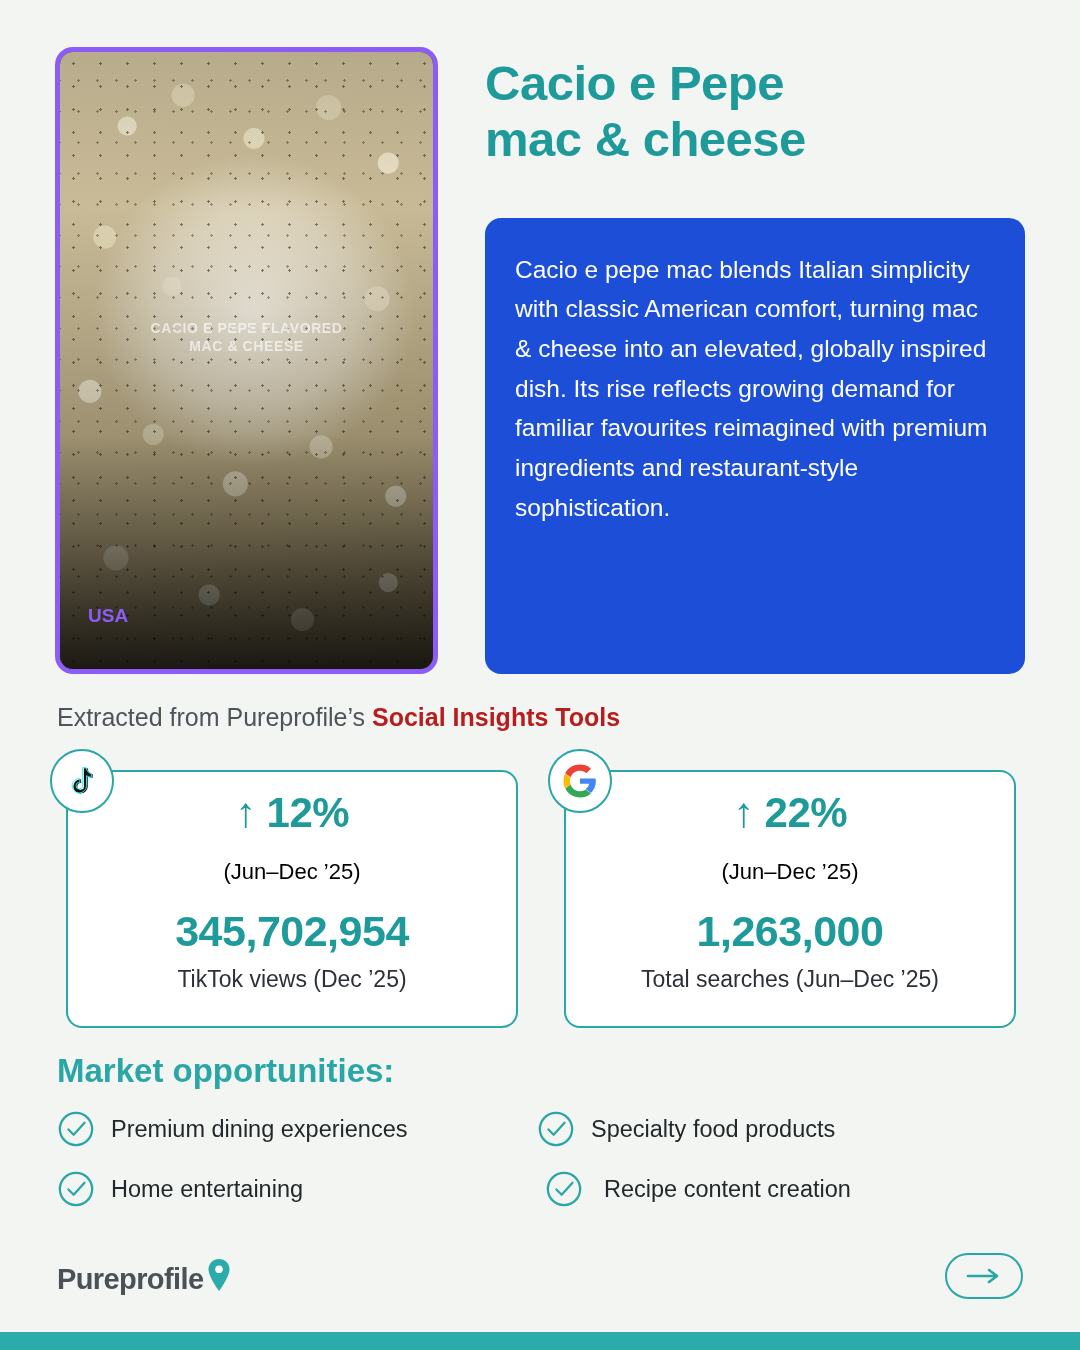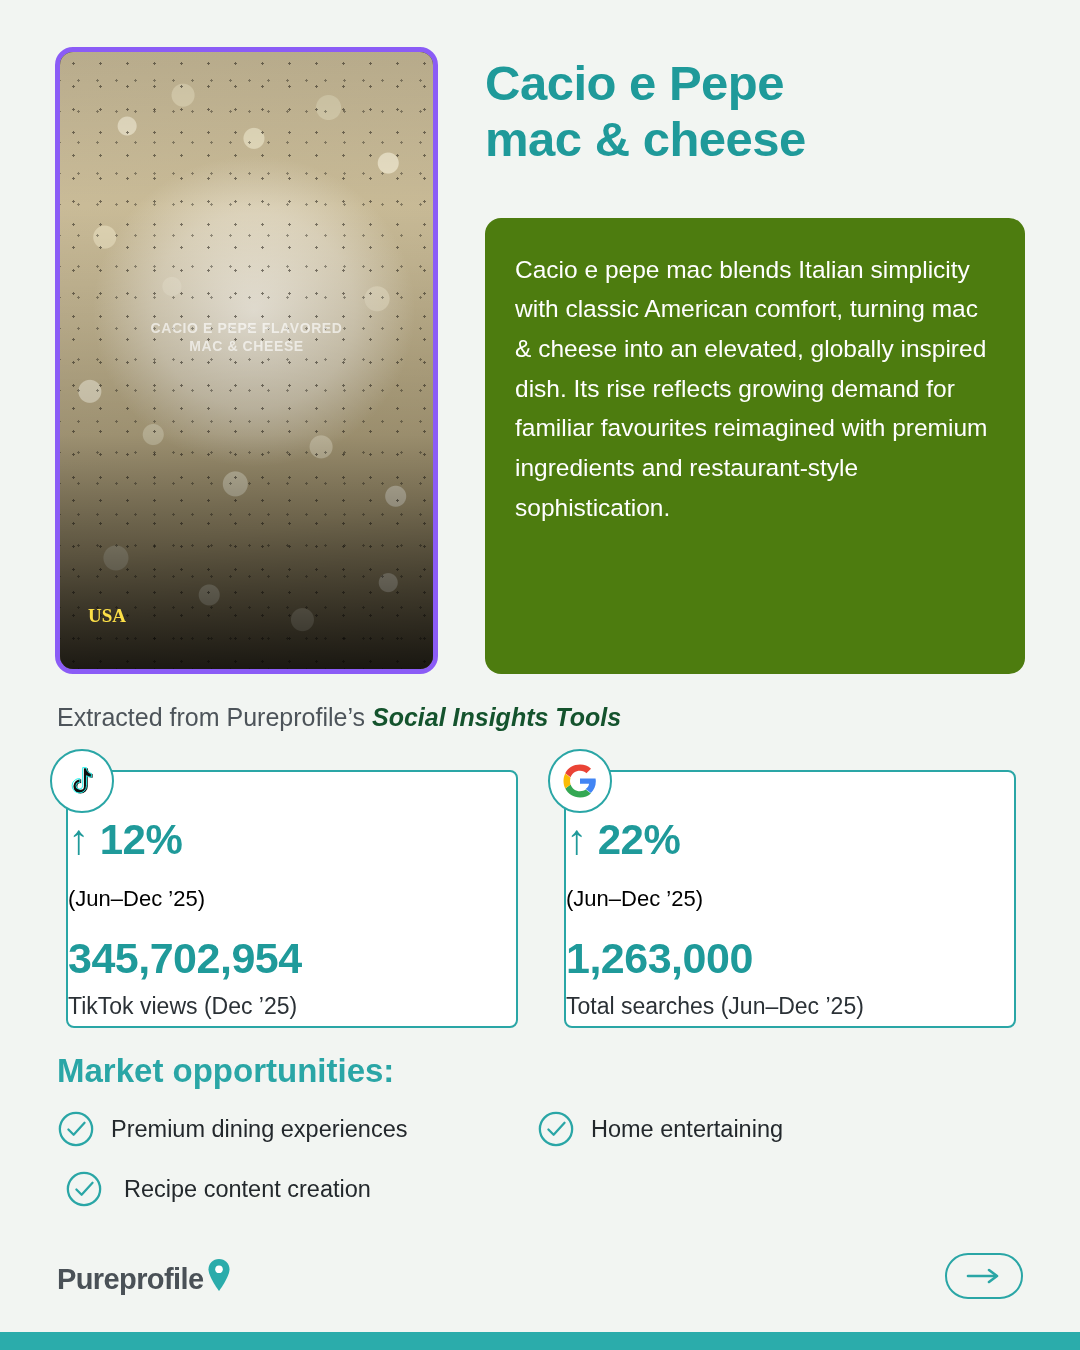--- a/index.html
+++ b/index.html
@@ -79,25 +79,24 @@
     font-weight: bold;
     letter-spacing: 0.6px;
     line-height: 1.25;
   }
   .phone-caption {
     position: absolute;
     left: 28px;
     bottom: 30px;
   }
   .phone-country {
-    color: #fde047;
+    color: #8b5cf6;
     font-size: 19px;
     font-weight: bold;
     margin-bottom: 12px;
-    font-family: Liberation Serif, serif;
   }
   .phone-title {
     color: #fff;
     font-size: 29px;
     font-weight: bold;
   }
 
   .right-col {
     width: 540px;
     display: flex;
@@ -106,55 +105,55 @@
   .headline {
     color: #1f9a9a;
     font-size: 49px;
     font-weight: bold;
     line-height: 1.15;
     letter-spacing: -0.5px;
     margin-top: 8px;
   }
   .desc-card {
     margin-top: 50px;
-    background: #4d7c0f;
+    background: #1d4ed8;
     border-radius: 16px;
     padding: 32px 30px 34px 30px;
     color: #ffffff;
     font-size: 24.5px;
     line-height: 1.62;
     flex: 1;
   }
 
   
   .extracted {
     position: absolute;
     left: 57px; top: 703px;
     font-size: 25px;
     color: #4d545a;
   }
-  .extracted b { font-style: italic; color: #14532d; }
+  .extracted b { color: #b91c1c; }
 
   
   .stats {
     position: absolute;
     left: 66px; top: 770px;
     width: 950px;
     display: flex;
     gap: 46px;
   }
   .stat-card {
     position: relative;
     width: 452px;
     height: 258px;
     border: 2.5px solid #2aa6a6;
-    border-radius: 8px;
+    border-radius: 16px;
     background: #ffffff;
-    text-align: left;
-    padding-top: 44px;
+    text-align: center;
+    padding-top: 17px;
   }
   .badge {
     position: absolute;
     left: -18px; top: -23px;
     width: 64px; height: 64px;
     border-radius: 50%;
     background: #ffffff;
     border: 2.5px solid #2aa6a6;
     display: flex;
     align-items: center;
@@ -311,20 +310,27 @@
   <div class="opp-grid">
 
     <div class="opp-item">
       <svg class="check" viewBox="0 0 40 40">
         <circle cx="20" cy="20" r="17" fill="none" stroke="#2aa6a6" stroke-width="2.4"></circle>
         <path d="M12 20.5l5.5 5.5L29 13.5" fill="none" stroke="#2aa6a6" stroke-width="2.4" stroke-linecap="round" stroke-linejoin="round"></path>
       </svg>
       <span>Premium dining experiences</span>
     </div>
 
+    <div class="opp-item">
+      <svg class="check" viewBox="0 0 40 40">
+        <circle cx="20" cy="20" r="17" fill="none" stroke="#2aa6a6" stroke-width="2.4"></circle>
+        <path d="M12 20.5l5.5 5.5L29 13.5" fill="none" stroke="#2aa6a6" stroke-width="2.4" stroke-linecap="round" stroke-linejoin="round"></path>
+      </svg>
+      <span>Specialty food products</span>
+    </div>
 
     <div class="opp-item">
       <svg class="check" viewBox="0 0 40 40">
         <circle cx="20" cy="20" r="17" fill="none" stroke="#2aa6a6" stroke-width="2.4"></circle>
         <path d="M12 20.5l5.5 5.5L29 13.5" fill="none" stroke="#2aa6a6" stroke-width="2.4" stroke-linecap="round" stroke-linejoin="round"></path>
       </svg>
       <span>Home entertaining</span>
     </div>
 
     <div class="opp-item indent">

